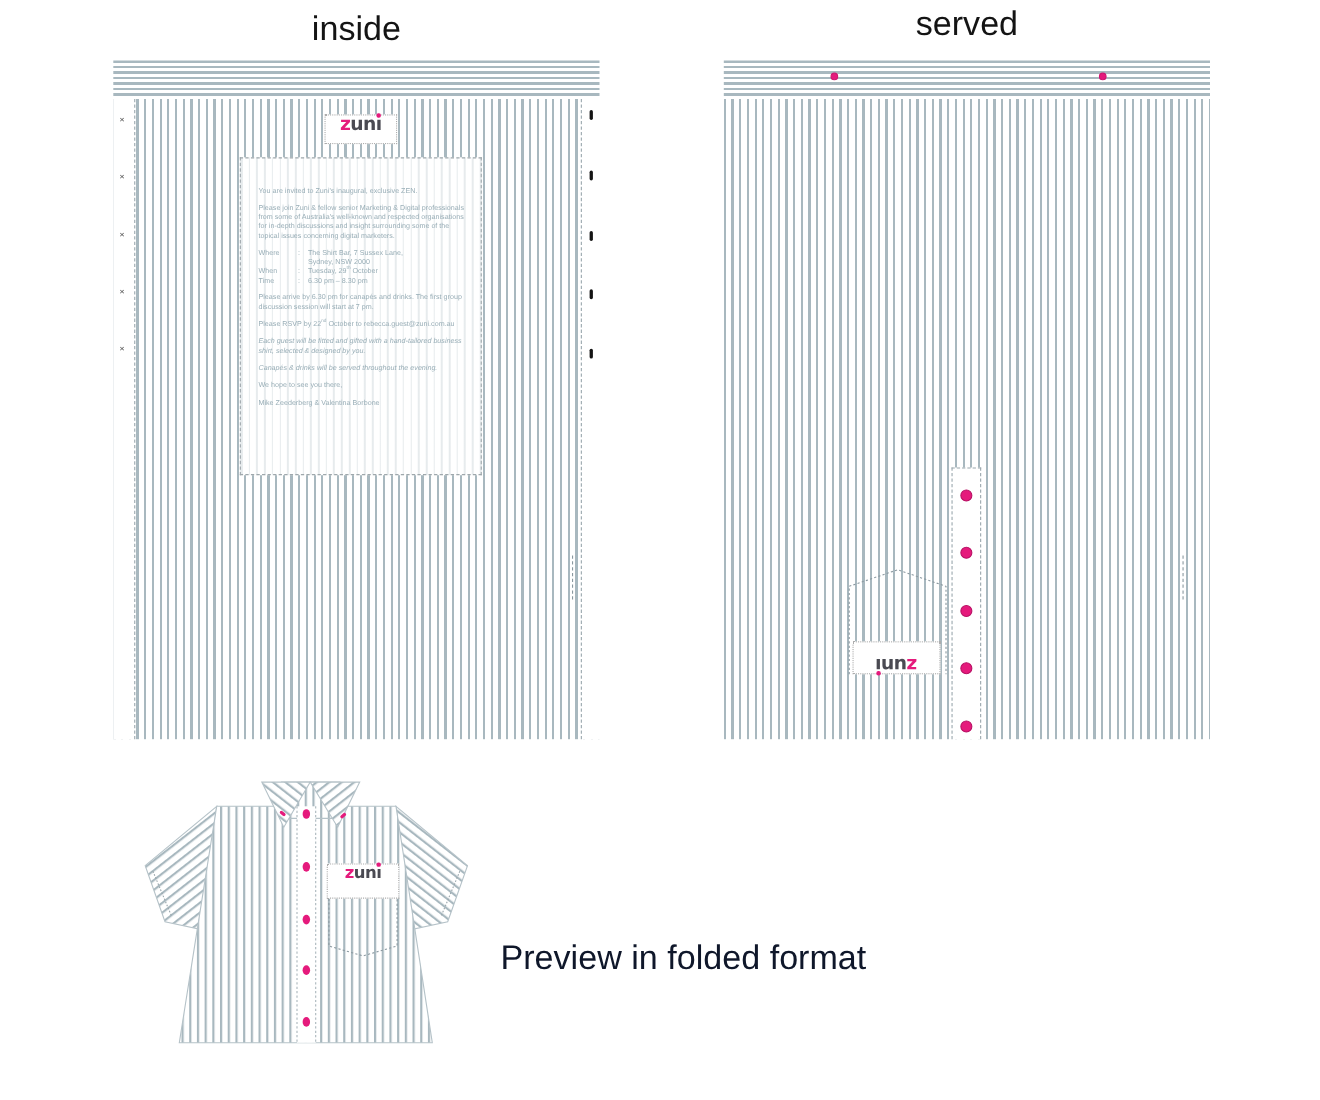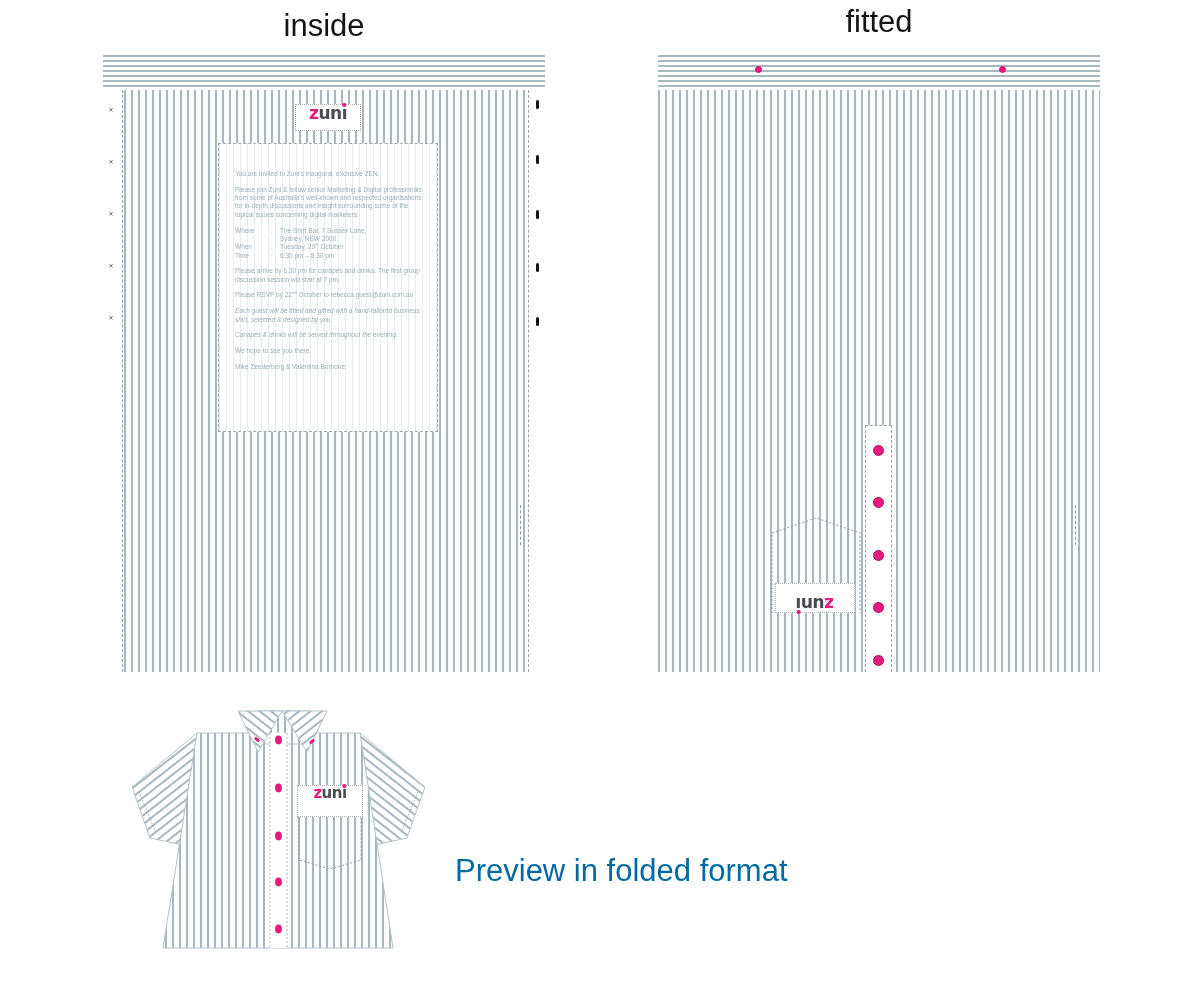--- a/index.html
+++ b/index.html
@@ -3,21 +3,21 @@
 <meta charset="utf-8">
 <style>
   html,body{margin:0;padding:0;background:#fff;}
   .canvas{position:relative;width:1200px;height:1000px;background:#fff;overflow:hidden;
           font-family:"Liberation Sans",sans-serif;}
 
   
   .sec-title{position:absolute;width:442px;text-align:center;font-size:31px;color:#141414;}
   .t-inside{left:103px;top:8px;}
   .t-outside{left:658px;top:4px;}
-  .caption{position:absolute;left:455px;top:853px;font-size:31px;color:#0369a1;}
+  .caption{position:absolute;left:455px;top:853px;font-size:31px;color:#0f172a;}
 
   
   .panel{position:absolute;top:55px;width:442px;height:617px;}
   .p-inside{left:103px;}
   .p-outside{left:658px;}
   .band{position:absolute;top:0;left:0;right:0;height:35px;
         background:repeating-linear-gradient(180deg,#a8b8bf 0 2px,#ffffff 2px 5px);}
   .stripes{position:absolute;top:35px;left:0;right:0;bottom:0;
         background:repeating-linear-gradient(90deg,#a8b8bf 0 2px,#ffffff 2px 7px);}
 
@@ -71,21 +71,21 @@
 
   
   .folded{position:absolute;left:130px;top:700px;}
 </style>
 </head>
 <body>
 
 <div class="canvas">
 
   <div class="sec-title t-inside">inside</div>
-  <div class="sec-title t-outside">fitted</div>
+  <div class="sec-title t-outside">served</div>
   <div class="caption">Preview in folded format</div>
 
   <div class="panel p-inside">
     <div class="stripes"></div>
 
     <div class="strip-l">
       <span class="xmark" style="top:16px">✕</span>
       <span class="xmark" style="top:68px">✕</span>
       <span class="xmark" style="top:120px">✕</span>
       <span class="xmark" style="top:172px">✕</span>

